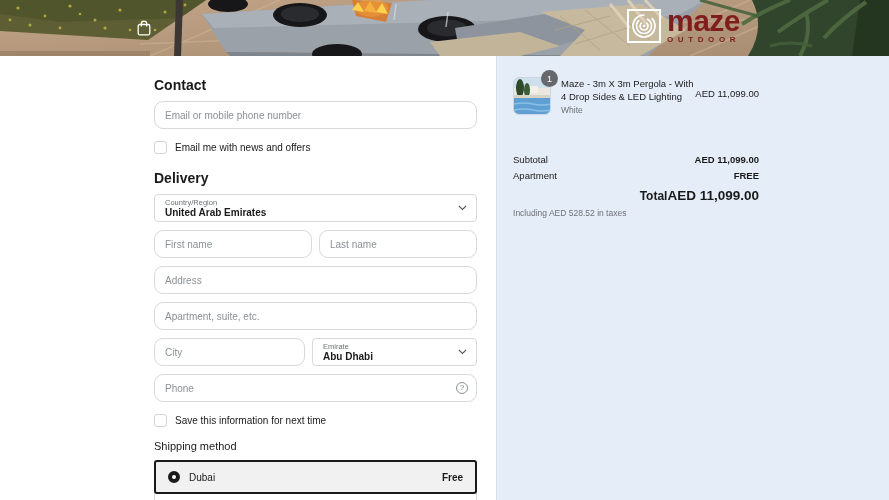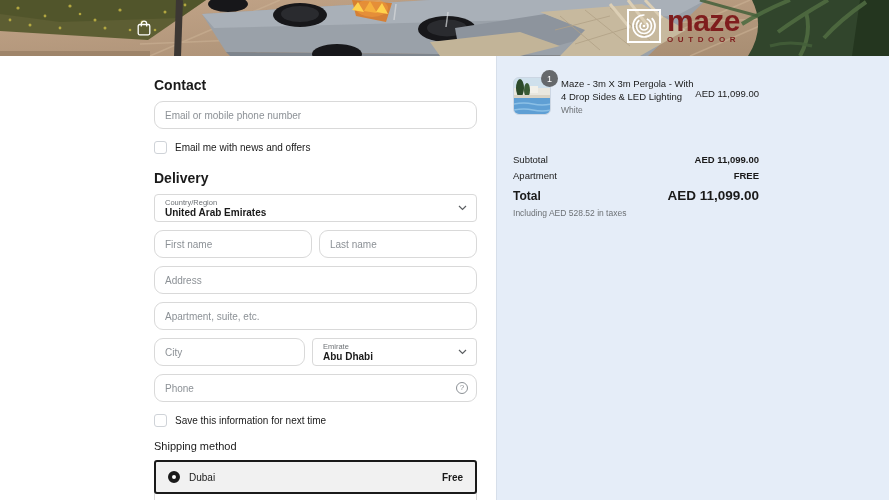--- a/index.html
+++ b/index.html
@@ -59,21 +59,21 @@
   .thumb { width:38px; height:38px; border-radius:6px; border:1px solid #ccd6e3; overflow:hidden; background:#cfe0ec; }
   .qty-badge { position:absolute; top:-7px; right:-7px; min-width:17px; height:17px; border-radius:50%;
                background:rgba(97,99,102,.96); color:#fff; font-size:9px; display:flex; align-items:center; justify-content:center; }
   .item-info { margin-left:10px; width:150px; }
   .item-title { font-size:9.5px; line-height:1.4; }
   .item-variant { font-size:8.5px; color:#6d7175; margin-top:1px; }
   .item-price { margin-left:auto; font-size:9.5px; margin-top:11px; white-space:nowrap; }
   .totals { margin-top:39px; }
   .trow { display:flex; justify-content:space-between; margin-bottom:5px; font-size:9.5px; }
   .tvalue { font-weight:700; }
-  .total-row { display:flex; justify-content:space-between; align-items:baseline; margin-top:7px; }
+  .total-row { display:flex; justify-content:flex-end; align-items:baseline; margin-top:7px; }
   .total-label { font-size:12px; font-weight:700; }
   .total-value { font-size:13.5px; font-weight:700; }
   .tax-note { font-size:8.5px; color:#6d7175; margin-top:5px; }
 </style>
 </head>
 <body>
 
 <div class="hero">
   <svg class="scene" width="889" height="56" viewBox="0 0 889 56">
     <defs>

